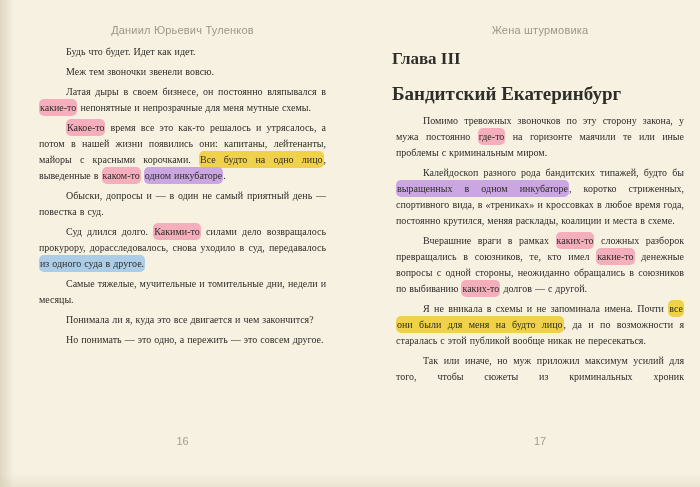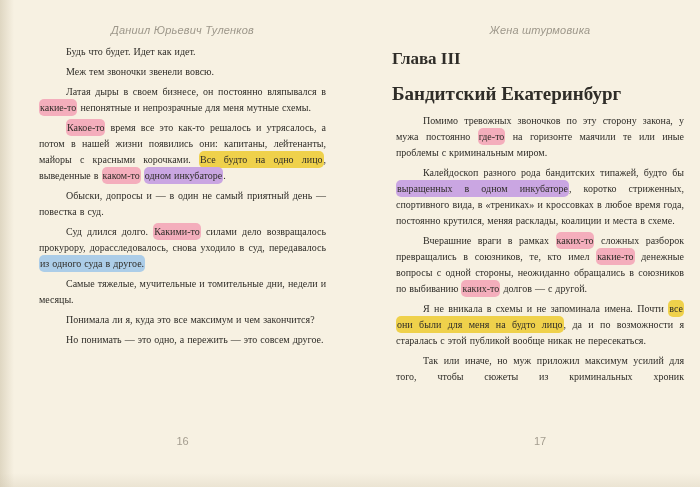--- a/index.html
+++ b/index.html
@@ -26,21 +26,20 @@
   .page { position: relative; width: 350px; height: 487px; box-sizing: border-box; }
   .page-left  { padding: 24px 20px 0 35px; }
   .page-right { padding: 24px 12px 0 42px; }
 
   .running-head {
     font-family: "Liberation Sans", "DejaVu Sans", sans-serif;
     font-size: 11px; line-height: 12px;
     color: var(--muted, #9d978a);
     text-align: center;
     letter-spacing: 0.2px;
-    font-style: italic;
   }
   .page-left .running-head { margin-bottom: 8px; }
   .page-right .running-head { margin-bottom: 0; }
 
   .chapter-label {
     margin: 12px 0 0 0;
     font-size: 17px; line-height: 21px; font-weight: bold;
     color: var(--text, #2f2d28);
   }
   .chapter-title {
@@ -85,21 +84,21 @@
   <div class="page page-left">
     <div class="running-head">Даниил Юрьевич Туленков</div>
     <div class="body" id="left-body">
         <p><span>Будь что будет. Идет как идет.</span></p>
         <p><span>Меж тем звоночки звенели вовсю.</span></p>
         <p><span>Латая дыры в своем бизнесе, он постоянно вляпывался в </span><span class="hl hl-pink">какие-то</span><span> непонятные и непрозрачные для меня мутные схемы.</span></p>
         <p><span class="hl hl-pink">Какое-то</span><span> время все это как-то решалось и утрясалось, а потом в нашей жизни появились они: капитаны, лейтенанты, майоры с красными корочками. </span><span class="hl hl-yellow">Все будто на одно лицо</span><span>, выведенные в </span><span class="hl hl-pink">каком-то</span><span> </span><span class="hl hl-purple">одном инкубаторе</span><span>.</span></p>
         <p><span>Обыски, допросы и — в один не самый приятный день — повестка в суд.</span></p>
         <p><span>Суд длился долго. </span><span class="hl hl-pink">Какими-то</span><span> силами дело возвращалось прокурору, дорасследовалось, снова уходило в суд, передавалось </span><span class="hl hl-blue">из одного суда в другое.</span></p>
         <p><span>Самые тяжелые, мучительные и томительные дни, недели и месяцы.</span></p>
-        <p><span>Понимала ли я, куда это все максимум и чем закончится?</span></p>
+        <p><span>Понимала ли я, куда это все двигается и чем закончится?</span></p>
         <p><span>Но понимать — это одно, а пережить — это совсем другое.</span></p>
       </div>
     <div class="page-number">16</div>
   </div>
 
   <div class="page page-right">
     <div class="running-head">Жена штурмовика</div>
     <h2 class="chapter-label">Глава III</h2>
     <h1 class="chapter-title">Бандитский Екатеринбург</h1>
     <div class="body" id="right-body">

